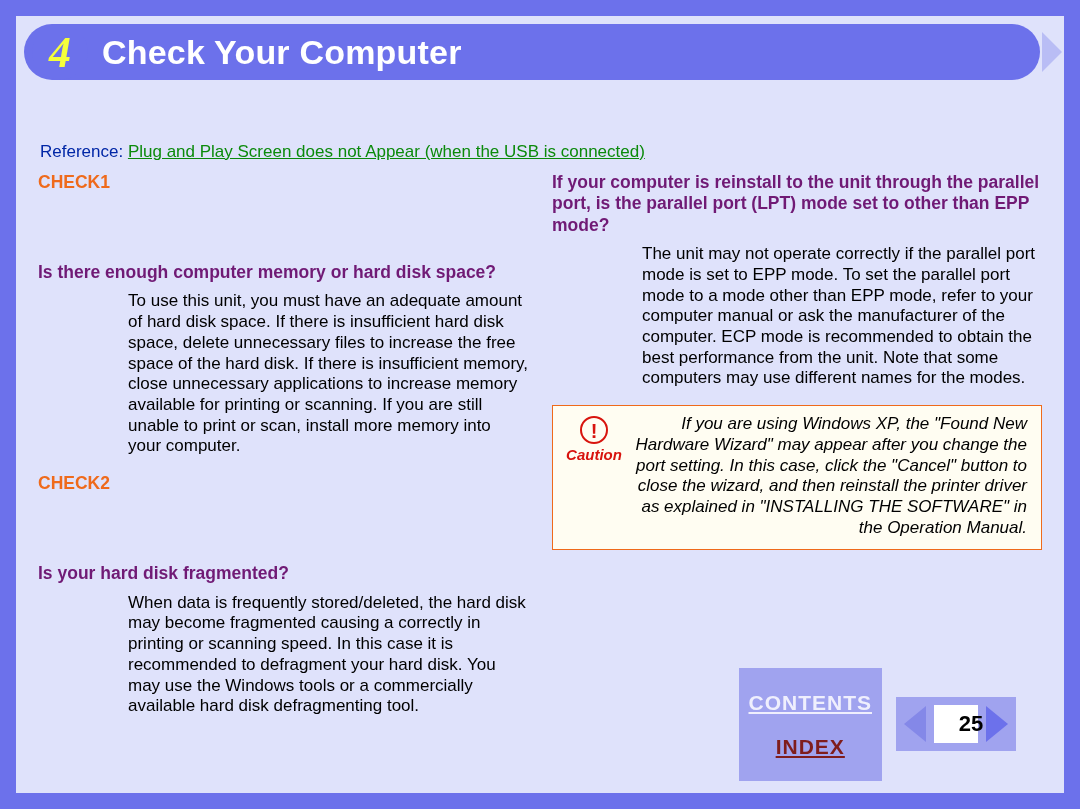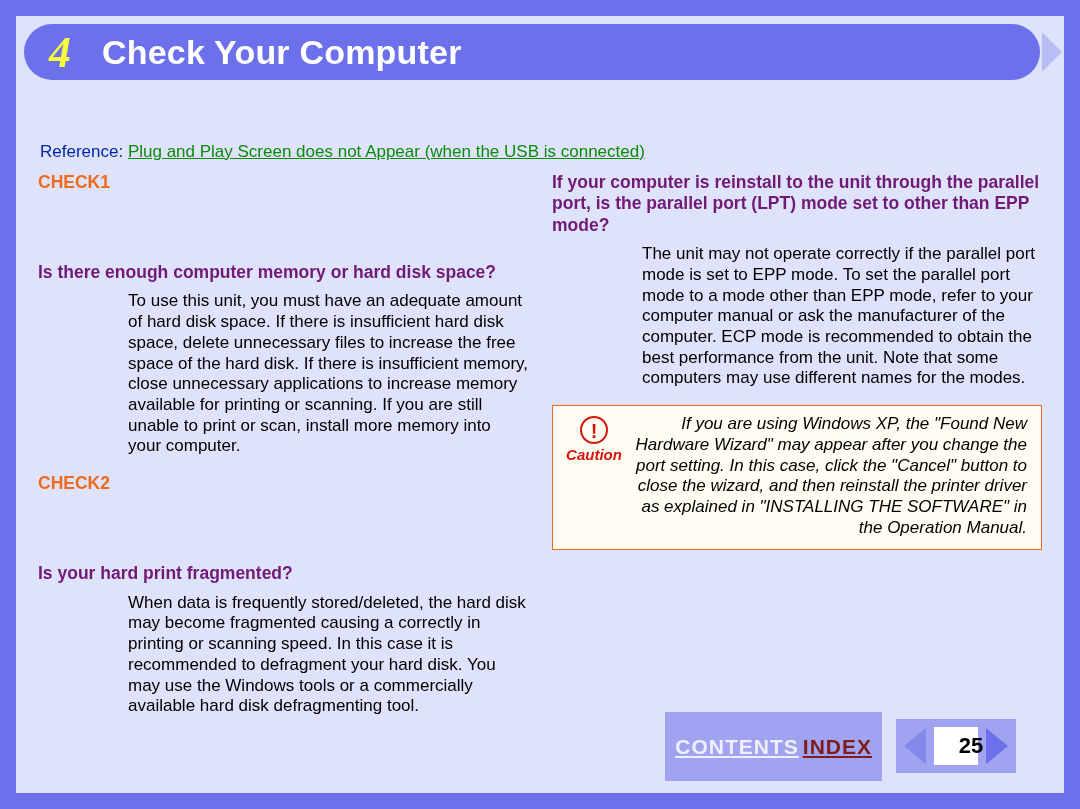--- a/index.html
+++ b/index.html
@@ -130,22 +130,22 @@
     right: 48px;
     bottom: 12px;
     display: flex;
     align-items: center;
     gap: 14px;
   }
   .nav-btns {
     background: #a0a3ef;
     padding: 23px 10px;
     display: flex;
-    flex-direction: row;
-    gap: 4px;
+    flex-direction: column;
+    gap: 21px;
     align-items: center;
   }
   .nav-btn {
     color: #7f1d1d;
     font-weight: bold;
     font-size: 21px;
     letter-spacing: 1px;
     line-height: 1.1;
     text-align: center;
   }
@@ -205,21 +205,21 @@
         <div class="check-row">
           <div class="check-label">CHECK1</div>
           <div class="check-question">Is there enough computer memory or hard disk space?</div>
         </div>
         <div class="check-body">To use this unit, you must have an adequate amount of hard disk space. If there is insufficient hard disk space, delete unnecessary files to increase the free space of the hard disk. If there is insufficient memory, close unnecessary applications to increase memory available for printing or scanning. If you are still unable to print or scan, install more memory into your computer.</div>
       </div>
 
       <div class="check-block">
         <div class="check-row">
           <div class="check-label">CHECK2</div>
-          <div class="check-question">Is your hard print fragmented?</div>
+          <div class="check-question">Is your hard disk fragmented?</div>
         </div>
         <div class="check-body">When data is frequently stored/deleted, the hard disk may become fragmented causing a correctly in printing or scanning speed. In this case it is recommended to defragment your hard disk. You may use the Windows tools or a commercially available hard disk defragmenting tool.</div>
       </div>
 
     </div>
 
     <div class="col">
 
       <div class="check-block">
         <div class="check-row">

